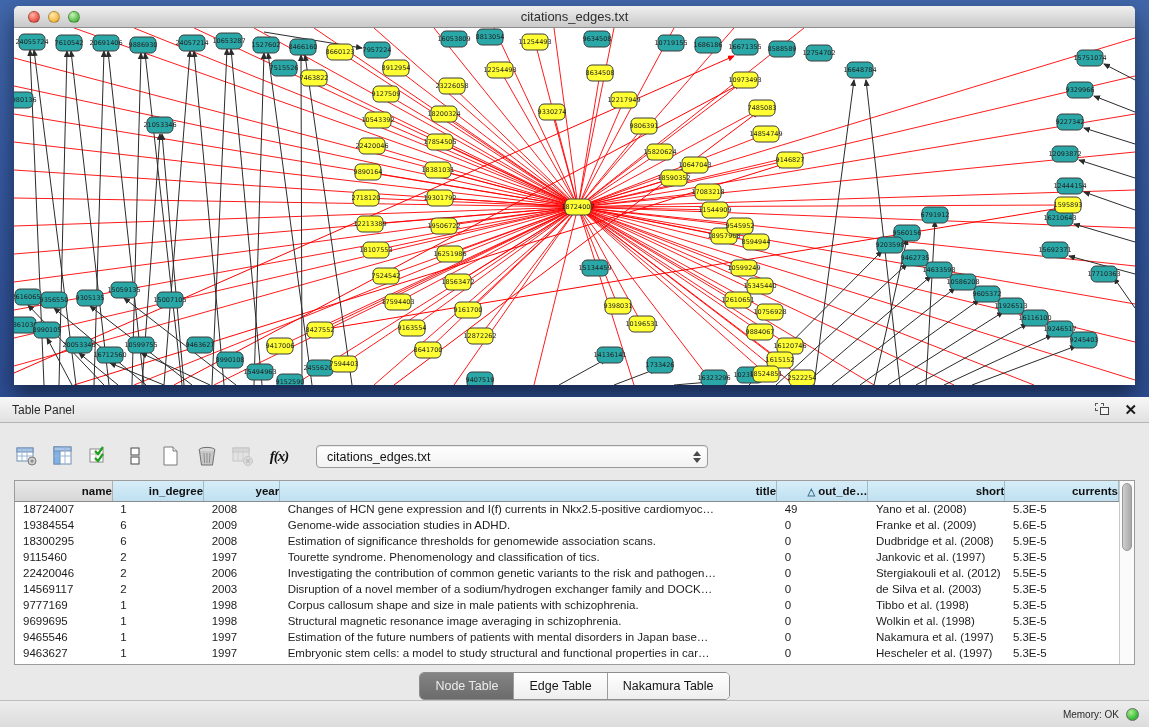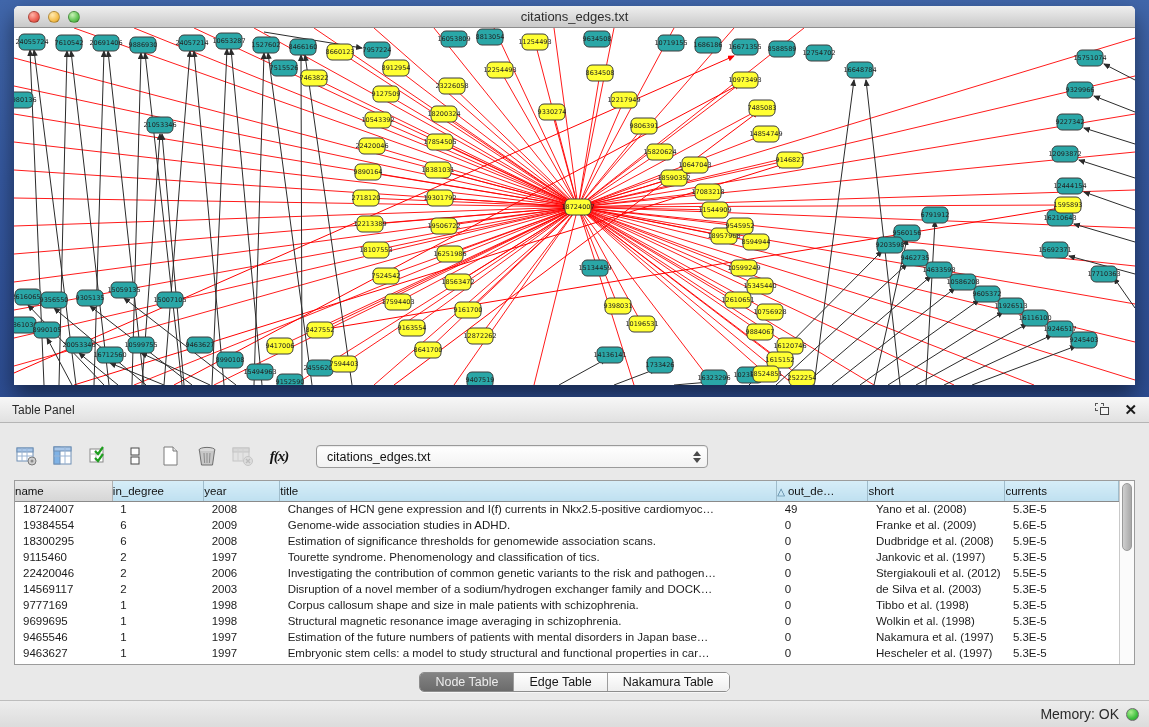--- a/index.html
+++ b/index.html
@@ -45,44 +45,44 @@
     border:1px solid #9a9a9a; border-radius:4px; display:flex; align-items:center;
     padding:0 6px 0 10px; box-shadow:inset 0 1px 1px rgba(0,0,0,.08); }
   .combo-text { flex:1; font-size:12.5px; color:#111; }
   .combo-arrows { display:flex; flex-direction:column; gap:2px; align-items:center; }
   .combo-arrows .up { width:0; height:0; border-left:4px solid transparent; border-right:4px solid transparent; border-bottom:5px solid #4a4a4a; }
   .combo-arrows .dn { width:0; height:0; border-left:4px solid transparent; border-right:4px solid transparent; border-top:5px solid #4a4a4a; }
 
   .table-wrap { position:relative; margin:12px 14px 0 14px; height:185px;
     background:#fff; border:1px solid #9c9c9c; overflow:hidden; }
   table.dt { border-collapse:collapse; table-layout:fixed; width:1104px; }
-  table.dt th { height:20px; font-size:11.5px; font-weight:normal; color:#111;
+  table.dt th { height:20px; font-size:11.5px; font-weight:bold; color:#111;
     background:linear-gradient(180deg,#D6EDF8,#BFE0F0); border-right:1px solid #9fbccb;
-    border-bottom:1px solid #8a8a8a; text-align:left; overflow:hidden; white-space:nowrap; }
+    border-bottom:1px solid #8a8a8a; text-align:right; overflow:hidden; white-space:nowrap; }
   table.dt th.gray { background:linear-gradient(180deg,#E9E9E9,#D6D6D6); border-right:1px solid #b0b0b0; }
   table.dt td { height:16px; font-size:11.5px; color:#1c1c1c; padding:0 6px 0 8px;
     white-space:nowrap; overflow:hidden; }
   .sort-tri { color:#3d708f; font-size:10px; margin-right:3px; }
   .vscroll { position:absolute; right:0; top:0; bottom:0; width:15px;
     background:#FBFBFB; border-left:1px solid #c9c9c9; }
   .vthumb { position:absolute; left:2px; top:2px; width:10px; height:68px;
     border-radius:6px; background:linear-gradient(90deg,#cfcfcf,#a8a8a8); border:1px solid #9a9a9a; }
 
   .tabs-row { display:flex; justify-content:center; margin-top:7px; }
   .seg-ctl { display:flex; border:1px solid #8d8d8d; border-radius:5px; overflow:hidden;
-    height:20px; background:#fff; box-shadow:0 1px 0 rgba(255,255,255,.6); }
+    height:28px; background:#fff; box-shadow:0 1px 0 rgba(255,255,255,.6); }
   .seg { padding:0 15px; font-size:12.5px; display:flex; align-items:center;
     background:linear-gradient(180deg,#ffffff,#eeeeee); color:#161616; border-right:1px solid #9c9c9c; }
   .seg:last-child { border-right:none; }
   .seg.selected { background:linear-gradient(180deg,#848484,#6b6b6b); color:#ececec; }
 
   .statusbar { position:absolute; bottom:0; left:0; width:100%; height:27px;
     background:linear-gradient(180deg,#EDEDED,#DCDCDC); border-top:1px solid #bdbdbd;
     display:flex; align-items:center; justify-content:flex-end; padding:0 10px; gap:7px; }
-  .mem-text { font-size:14px; color:#2a2a2a; }
+  .mem-text { font-size:10px; color:#2a2a2a; }
   .mem-dot { width:13px; height:13px; border-radius:50%; border:1px solid #6c6c6c;
     background:radial-gradient(circle at 35% 30%, #a9ee8e, #3fbf3f 60%, #2c9a2c); }
 </style>
 </head>
 <body>
 
 <div class="desktop">
   <div class="gwindow">
     <div class="titlebar">
       <div class="lights">

